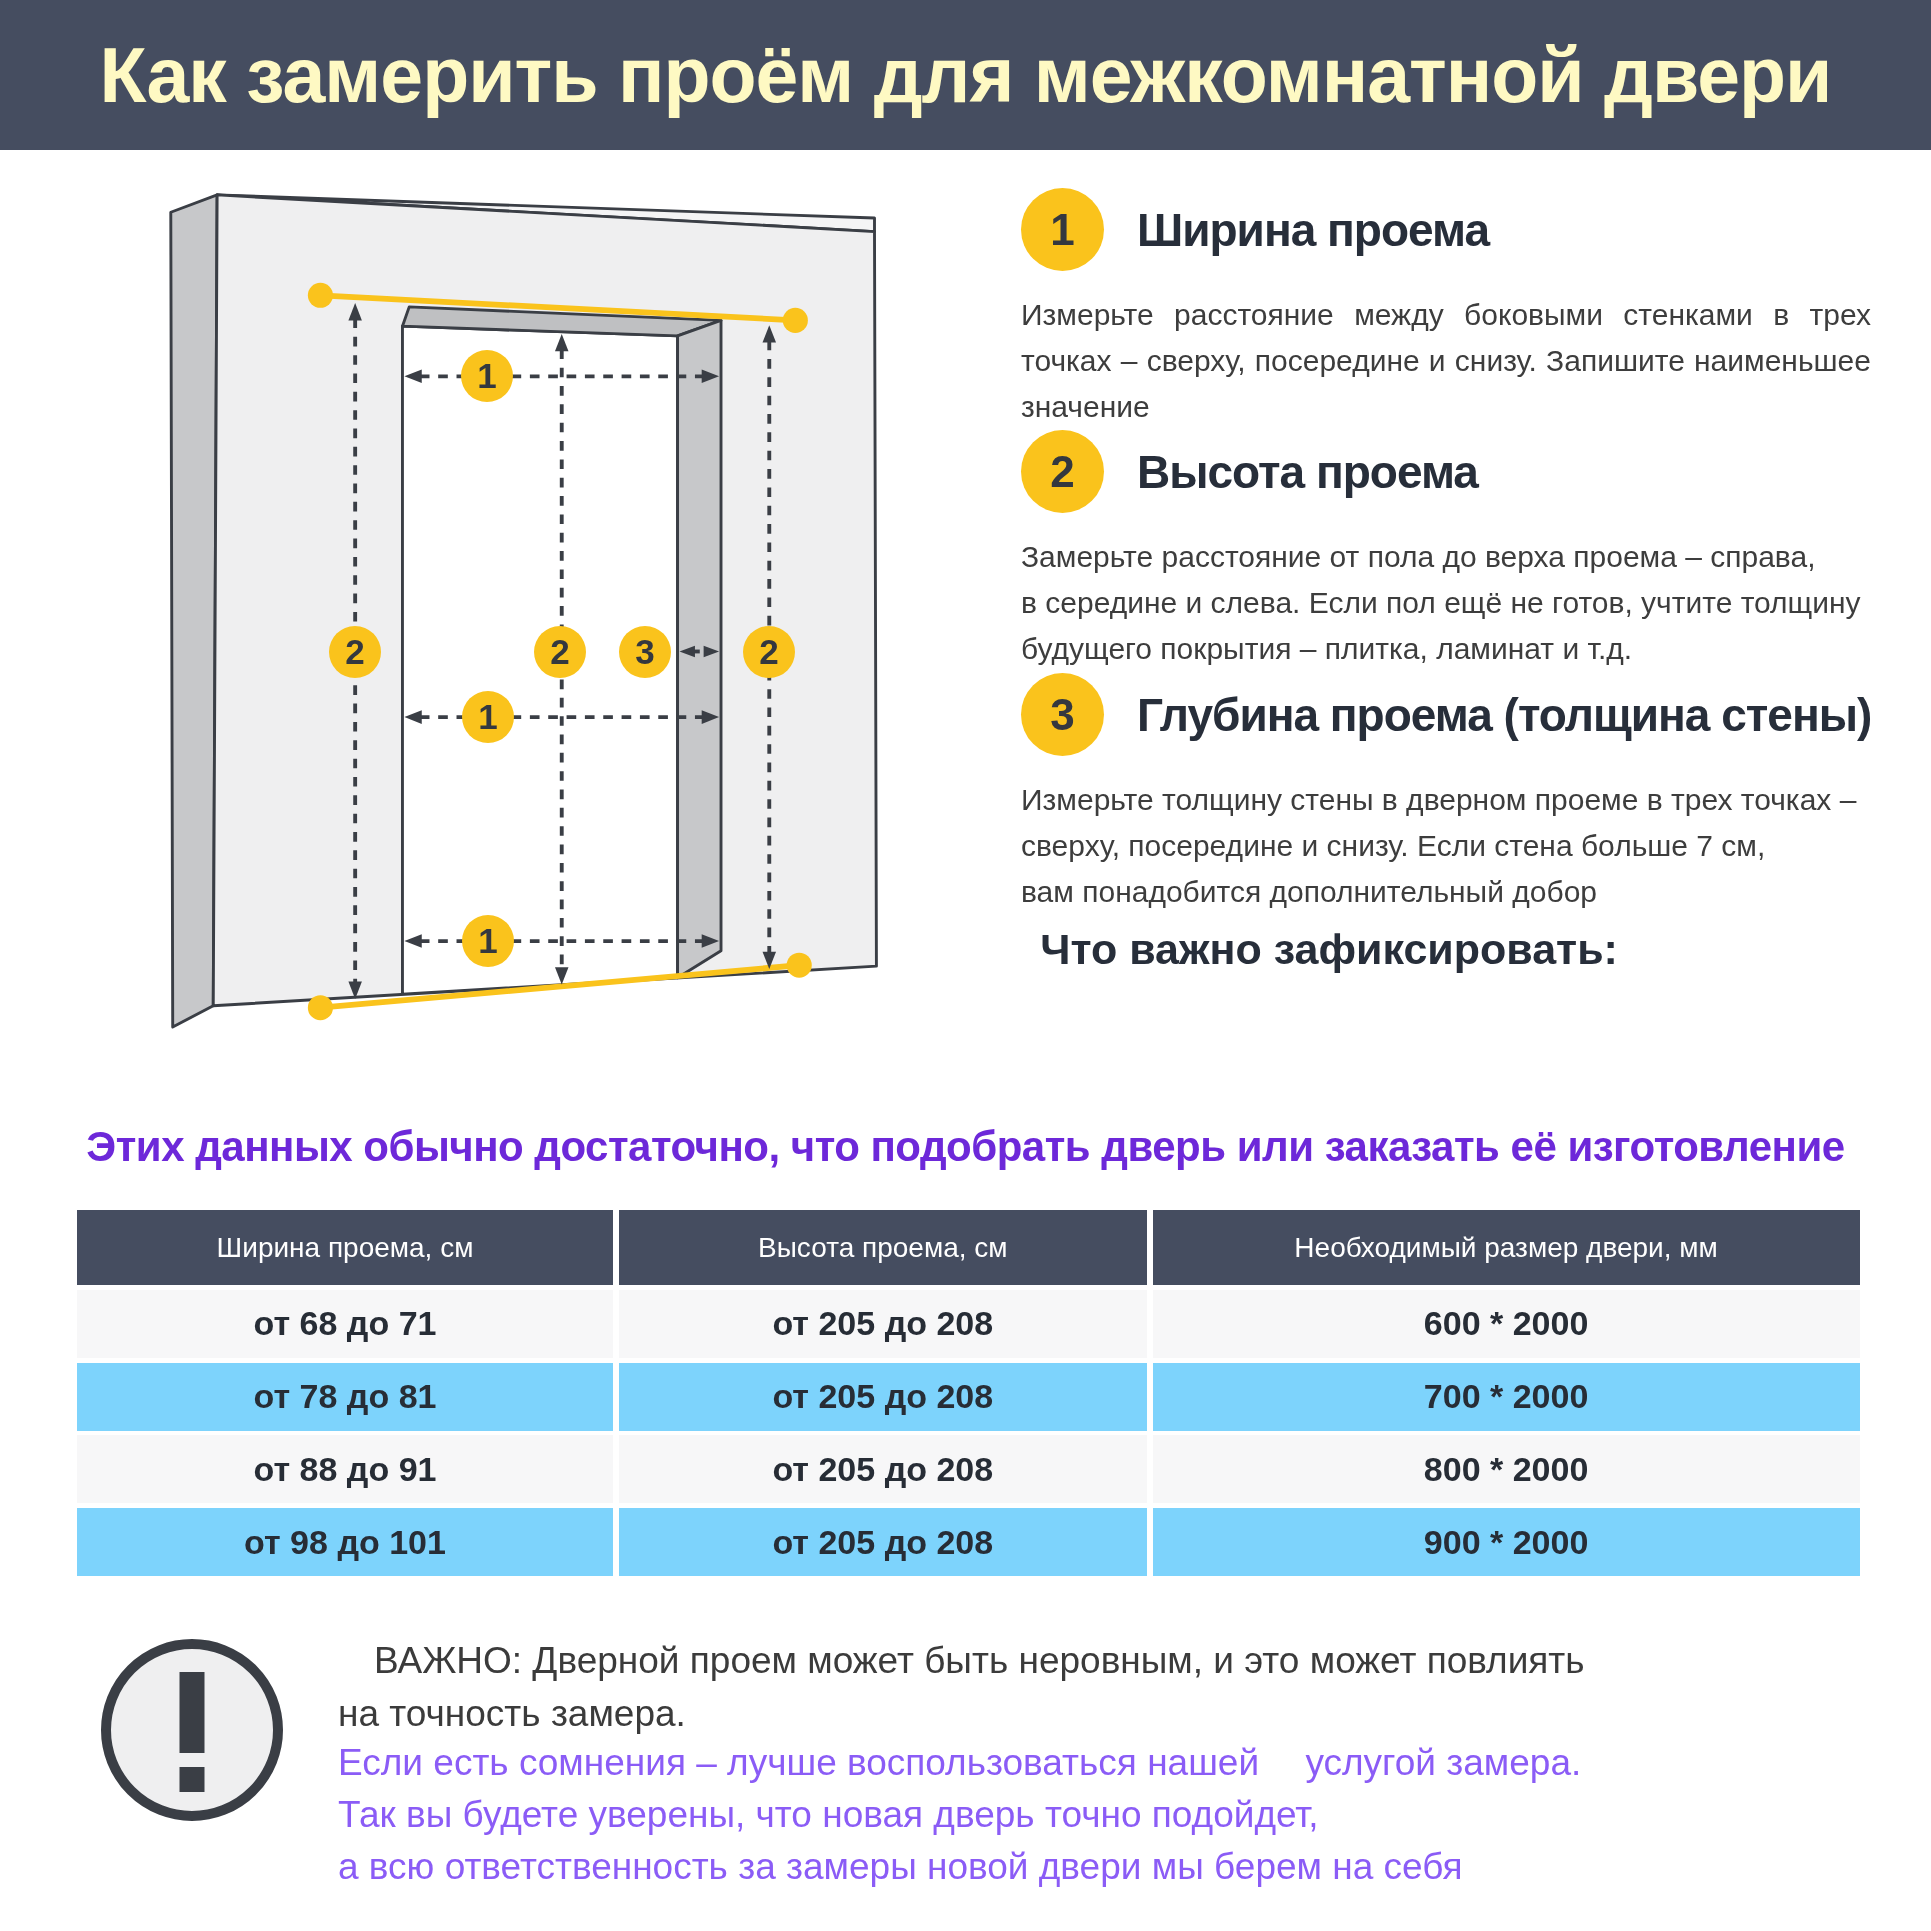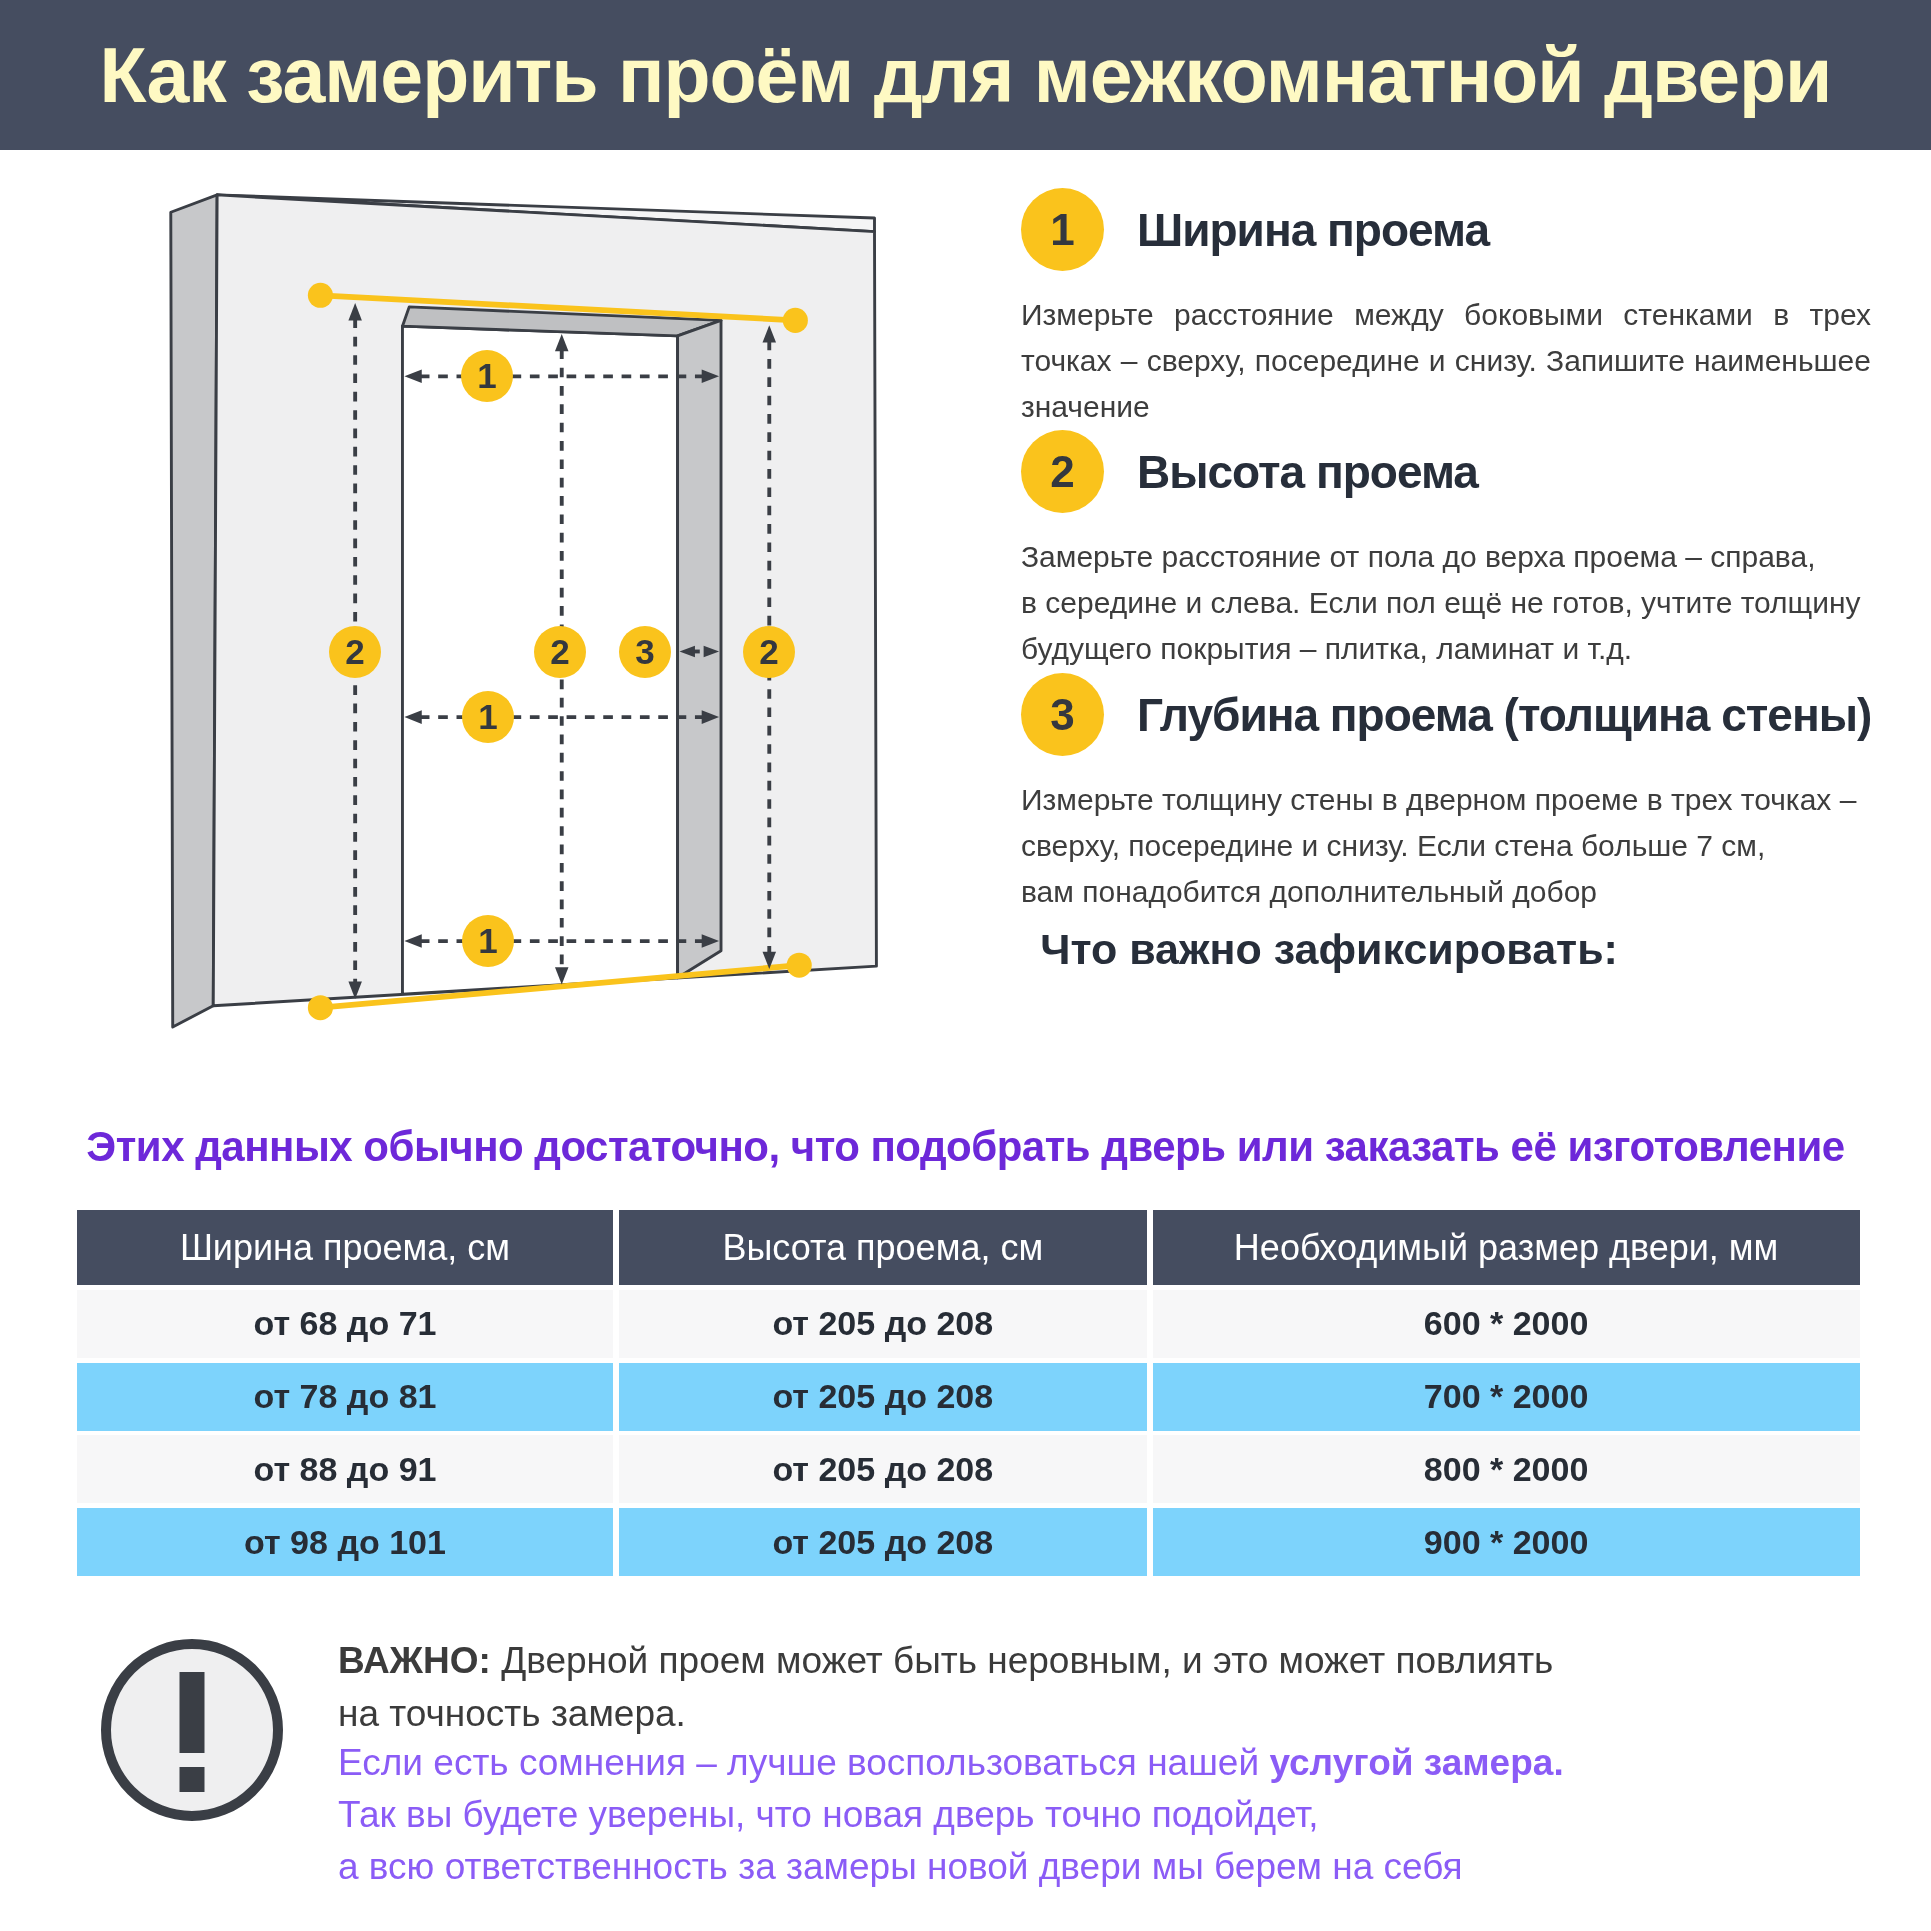--- a/index.html
+++ b/index.html
@@ -35,38 +35,38 @@
   .checklist li{display:flex;align-items:center;gap:19.3px;font-size:30px;line-height:46px;color:#3D3D3D;}
   .bullet-dot{width:8.7px;height:8.7px;border-radius:50%;background:#3D3D3D;flex:0 0 8.7px;}
 
   
   .subtitle{position:absolute;left:0;top:1123px;width:1931px;text-align:center;
             font-size:42px;font-weight:bold;color:#6d28d9;letter-spacing:-0.5px;white-space:nowrap;}
 
   
   .door-table{position:absolute;left:77px;top:1210px;width:1782px;
               display:grid;grid-template-columns:536px 528px 707px;gap:4.8px 5.8px;}
-  .th{background:#454D60;color:#ffffff;font-size:36px;height:75px;
+  .th{background:#454D60;color:#ffffff;font-size:28px;height:75px;
       display:flex;align-items:center;justify-content:center;}
   .td{font-size:34px;font-weight:bold;color:#272D36;height:68px;
       display:flex;align-items:center;justify-content:center;}
   .row-a{background:#F7F7F8;}
   .row-b{background:#7dd3fc;}
 
   
   .warn-icon{position:absolute;left:101px;top:1639px;width:182px;height:182px;box-sizing:border-box;
              border:10.6px solid #3A3E45;border-radius:50%;background:#EFEFF0;}
   .warn-bar{position:absolute;left:50%;top:23px;width:25px;height:81px;background:#3A3E45;transform:translateX(-50%);}
   .warn-dot{position:absolute;left:50%;top:118px;width:25px;height:25px;background:#3A3E45;transform:translateX(-50%);}
 
   .important-text{position:absolute;left:338px;top:1634px;width:1545px;
                   font-size:37px;line-height:53px;color:#3B3B3B;white-space:pre-line;}
   .note-text{position:absolute;left:338px;top:1737px;width:1545px;
              font-size:37px;line-height:52px;color:#8b5cf6;white-space:pre-line;}
-  .bold{font-weight:bold;}
+  .bold{font-weight:normal;margin-left:36px;}
 </style>
 </head>
 <body>
 
 <div class="page">
 
   <div class="top-bar">
     <h1>Как замерить проём для межкомнатной двери</h1>
   </div>
 

